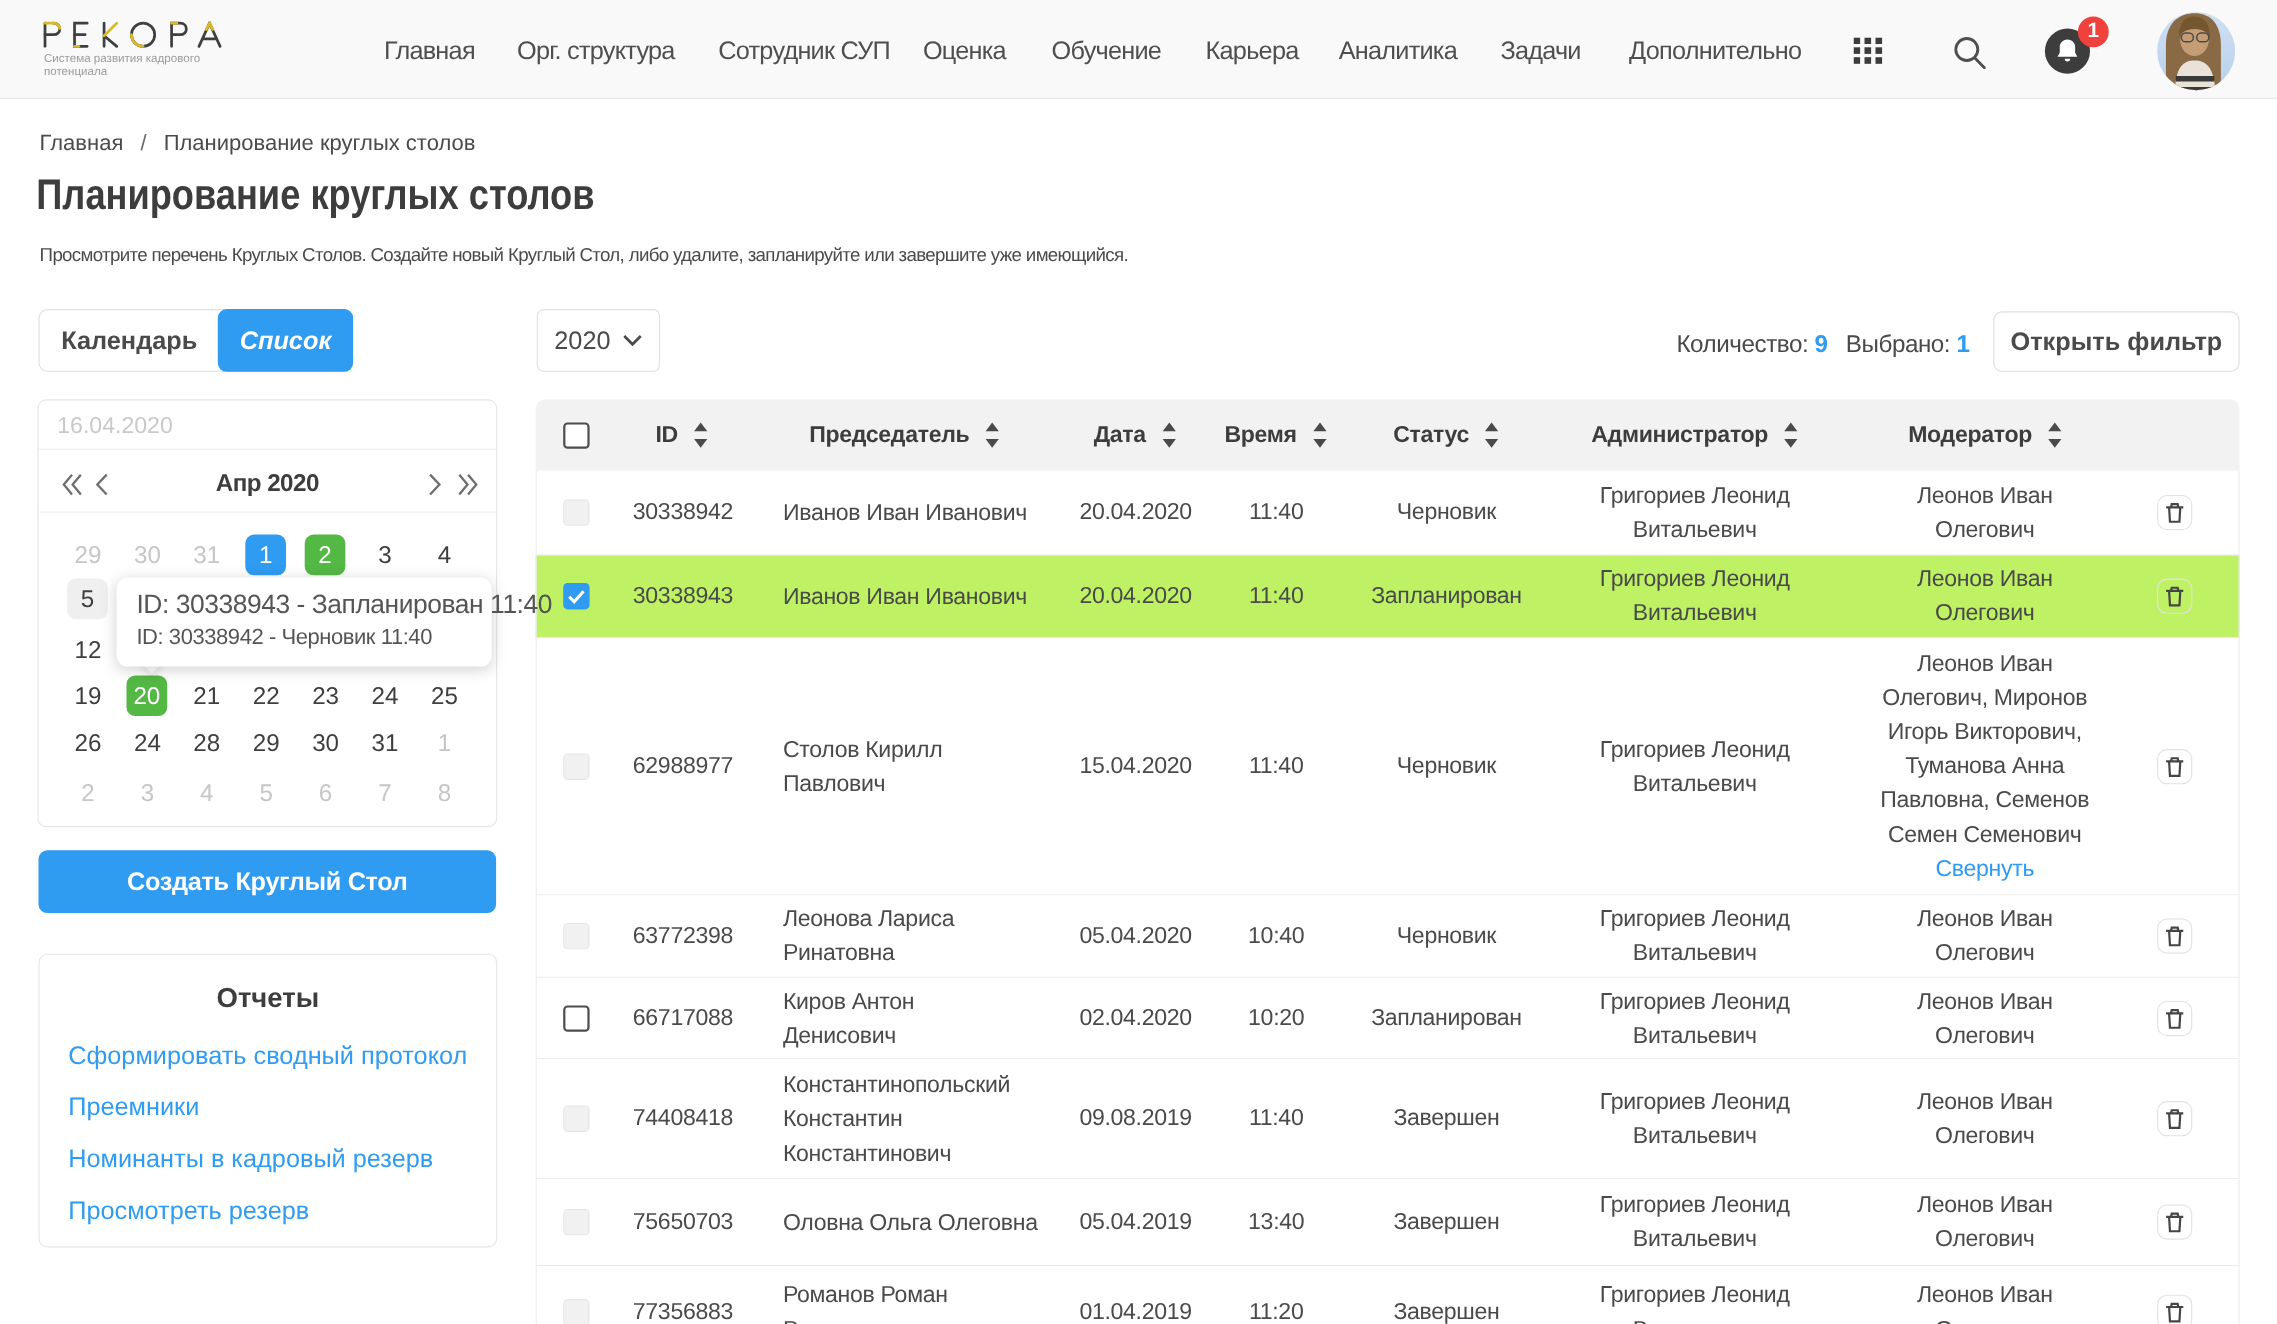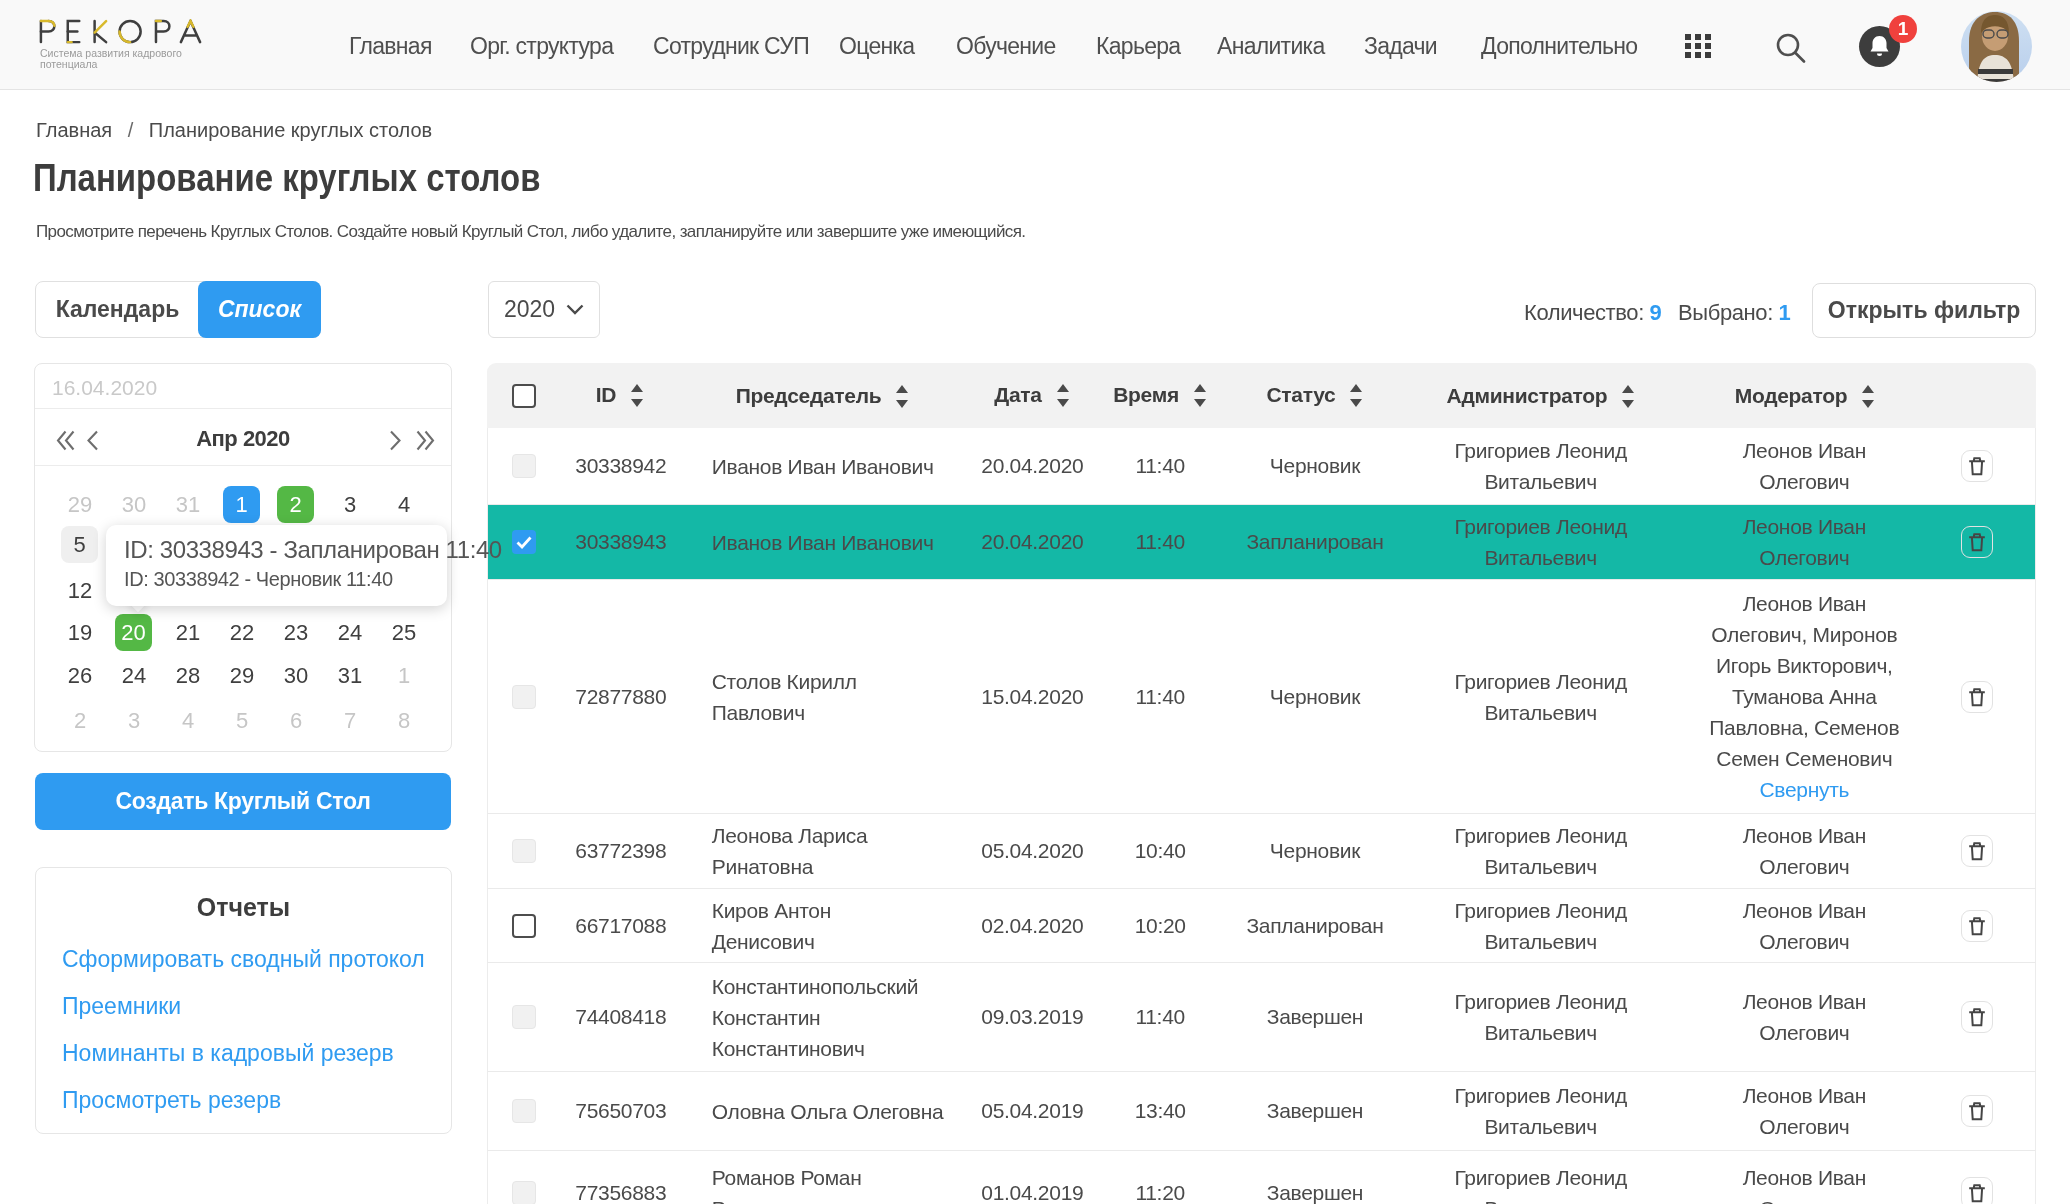--- a/index.html
+++ b/index.html
@@ -45,21 +45,21 @@
 .cr i:nth-child(7),.cr b:nth-child(7){left:324px}
 .cr .o { color:#c6c6c6; }
 .cr .sel-b,.cr .sel-g { width:37px; margin-left:8px; border-radius:8px; color:#fff; }
 .cr .sel-b { background:#2f9bf1; } .cr .sel-g { background:#54b845; }
 .cr .today { width:37px; margin-left:8px; border-radius:8px; background:#efefef; color:#3f3f3f; }
 .tablewrap { position:absolute; left:487px; top:363px; width:1549px; height:841px; font-size:21px; letter-spacing:-0.3px; }
 .thead { display:flex; align-items:center; height:65px; background:#f2f2f2;
   border-radius:9px 9px 0 0; font-weight:bold; color:#3d3d3d; }
 .trow { display:flex; align-items:center; border-bottom:1px solid #eaeaea;
   border-left:1px solid #ececec; border-right:1px solid #ececec; background:#fff; }
-.trow.sel { background:#14b8a6; }
+.trow.sel { background:#bef264; }
 .c-cb{width:73px; display:flex; justify-content:center;}
 .c-id{width:120px; text-align:center;}
 .c-name{width:285px; padding-left:31px; line-height:31px;}
 .c-date{width:134px; text-align:center;}
 .c-time{width:122px; text-align:center;}
 .c-st{width:188px; text-align:center;}
 .c-adm{width:264px; text-align:center; line-height:31px;}
 .c-mod{width:264px; text-align:center; line-height:31px;}
 .c-tr{width:99px;}
 .sa { display:inline-block; width:13px; height:25px; position:relative; margin-left:15px; vertical-align:-6px; }
@@ -303,21 +303,21 @@
           <svg width="18" height="20" viewBox="0 0 18 20">
             <path d="M1.2 5.2 L16.8 5.2 M5.7 5 L6.3 2.3 L11.7 2.3 L12.3 5 M3.9 5.2 L4.7 18.3 L13.3 18.3 L14.1 5.2" stroke="#454545" fill="none" stroke-width="2"></path>
           </svg>
         </span>
       </div>
     </div>
 <div class="trow" style="height:234px">
       <div class="c-cb">
         <span class="cb"></span>
       </div>
-      <div class="c-id">72877880</div>
+      <div class="c-id">62988977</div>
       <div class="c-name">Столов Кирилл<br>Павлович</div>
       <div class="c-date">15.04.2020</div>
       <div class="c-time">11:40</div>
       <div class="c-st">Черновик</div>
       <div class="c-adm">Григориев Леонид<br>Витальевич</div>
       <div class="c-mod">Леонов Иван<br>Олегович, Миронов<br>Игорь Викторович,<br>Туманова Анна<br>Павловна, Семенов<br>Семен Семенович<br><span class="linkblue">Свернуть</span></div>
       <div class="c-tr">
         <span class="trashbtn">
           <svg width="18" height="20" viewBox="0 0 18 20">
             <path d="M1.2 5.2 L16.8 5.2 M5.7 5 L6.3 2.3 L11.7 2.3 L12.3 5 M3.9 5.2 L4.7 18.3 L13.3 18.3 L14.1 5.2" stroke="#454545" fill="none" stroke-width="2"></path>
@@ -362,21 +362,21 @@
           </svg>
         </span>
       </div>
     </div>
 <div class="trow" style="height:109px">
       <div class="c-cb">
         <span class="cb"></span>
       </div>
       <div class="c-id">74408418</div>
       <div class="c-name">Константинопольский<br>Константин<br>Константинович</div>
-      <div class="c-date">09.03.2019</div>
+      <div class="c-date">09.08.2019</div>
       <div class="c-time">11:40</div>
       <div class="c-st">Завершен</div>
       <div class="c-adm">Григориев Леонид<br>Витальевич</div>
       <div class="c-mod">Леонов Иван<br>Олегович</div>
       <div class="c-tr">
         <span class="trashbtn">
           <svg width="18" height="20" viewBox="0 0 18 20">
             <path d="M1.2 5.2 L16.8 5.2 M5.7 5 L6.3 2.3 L11.7 2.3 L12.3 5 M3.9 5.2 L4.7 18.3 L13.3 18.3 L14.1 5.2" stroke="#454545" fill="none" stroke-width="2"></path>
           </svg>
         </span>

